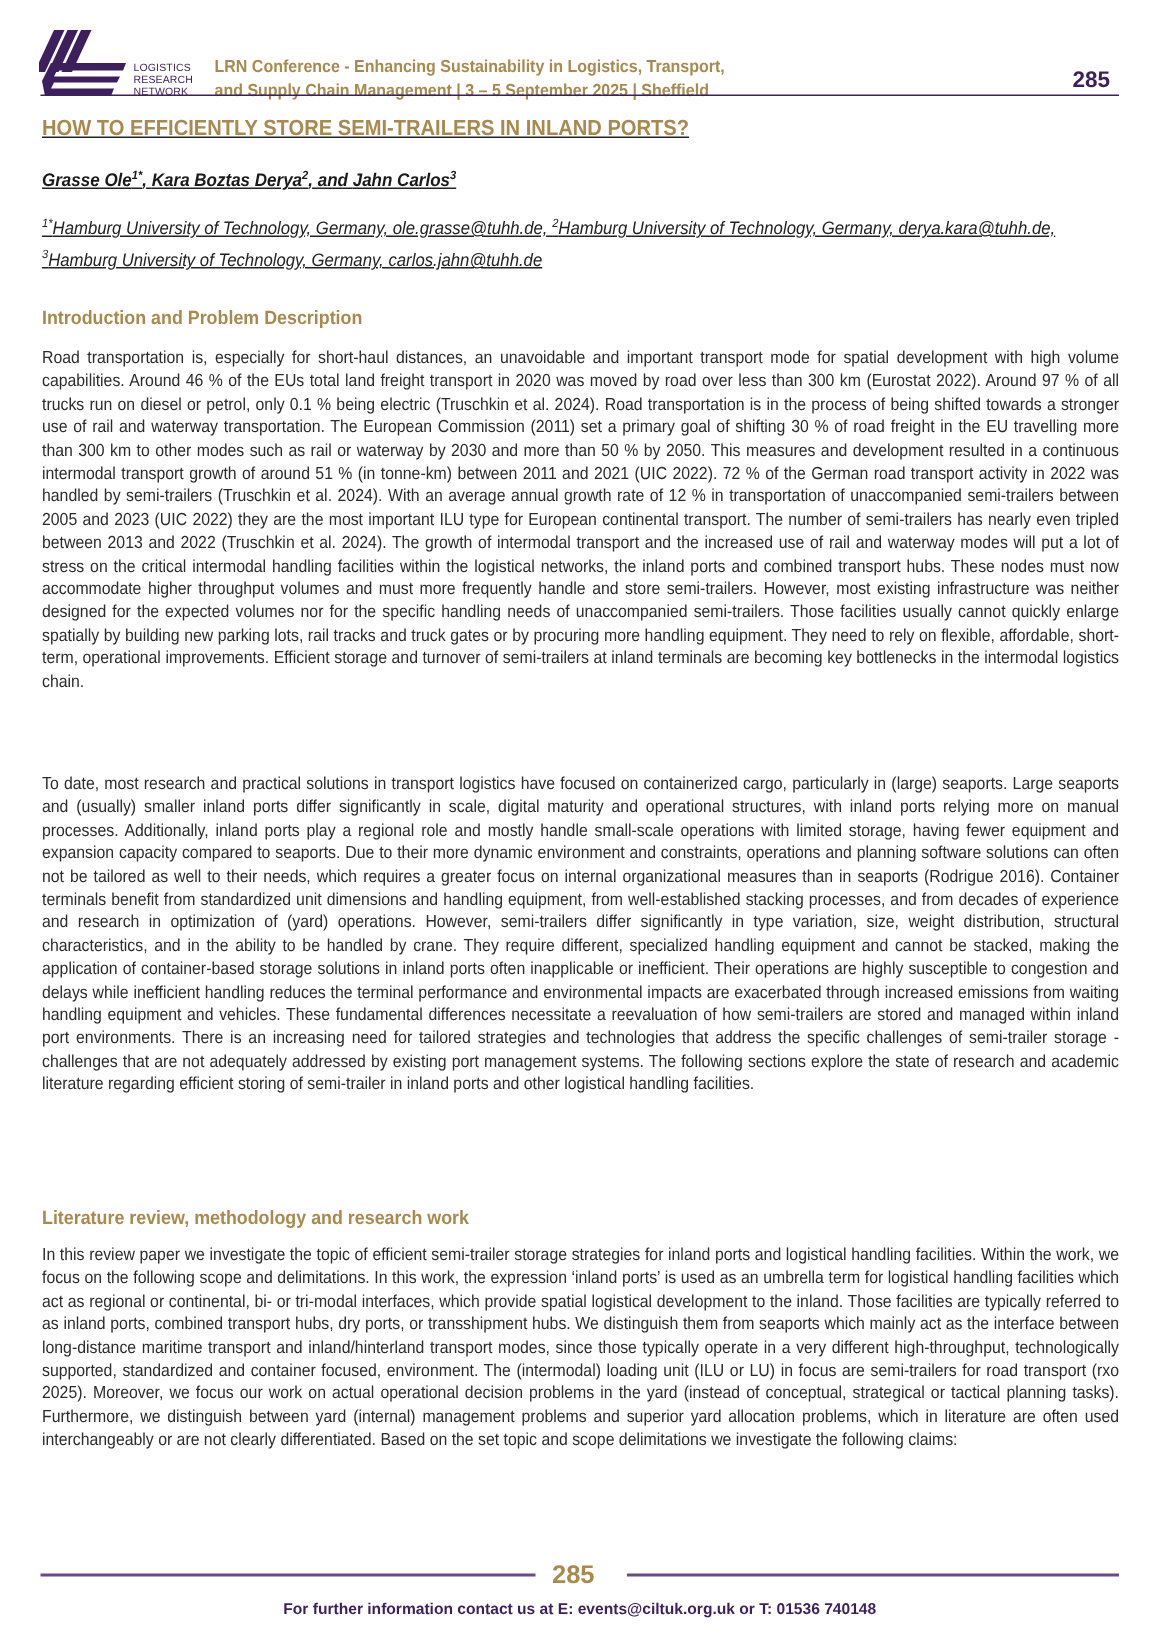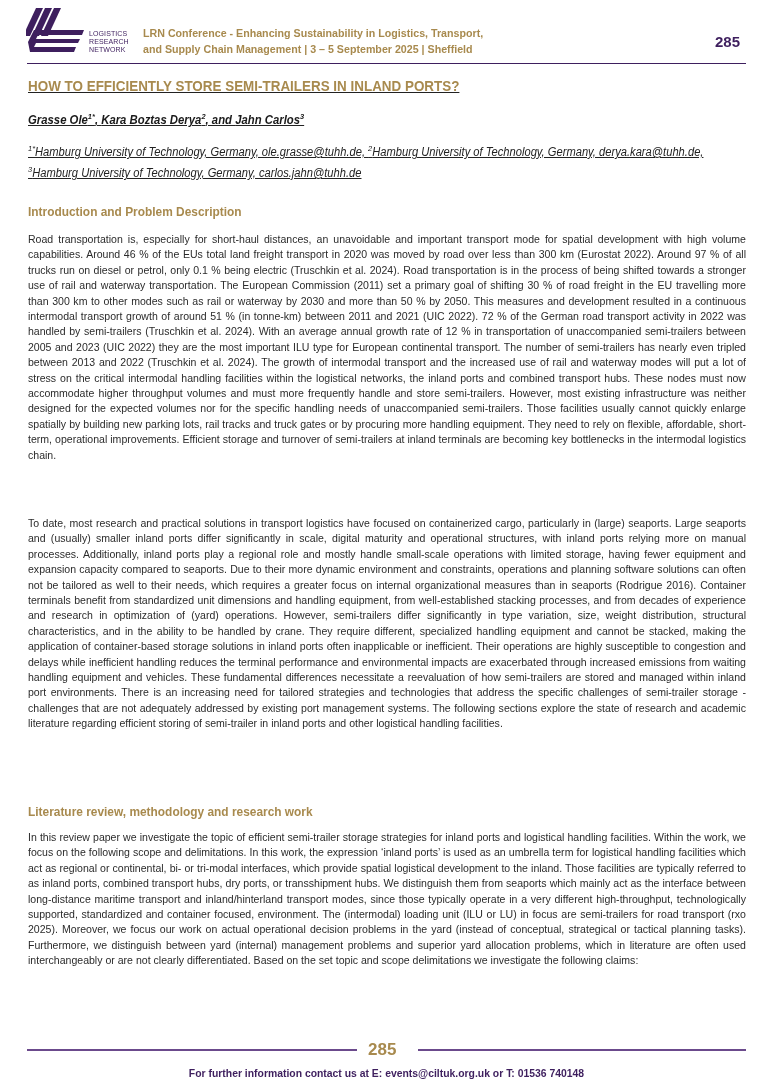--- a/index.html
+++ b/index.html
@@ -1,18 +1,18 @@
 <!DOCTYPE html>
 <html><head>
 <meta charset="utf-8">
 <style>
   html, body { margin: 0; padding: 0; background: #ffffff; }
   body { width: 773px; height: 1091px; position: relative; overflow: hidden;
          font-family: "Liberation Sans", "DejaVu Sans", sans-serif; color: #222; }
-  .header { position: absolute; left: 0; top: 0; width: 636px; height: 60px; }
+  .header { position: absolute; left: 0; top: 12px; width: 636px; height: 60px; }
   .logo { position: absolute; left: 26px; top: 8px; width: 100px; height: 48px; }
   .logo-text { position: absolute; left: 63px; top: 22px; font-size: 7px; line-height: 8px;
                color: #3e1f5e; letter-spacing: 0.1px; font-family: "Liberation Sans", sans-serif; }
   .conf { position: absolute; left: 143px; top: 25px; font-size: 11.6px; line-height: 16px;
           font-weight: bold; color: #a88a4e; transform: scaleX(0.92); transform-origin: left top; white-space: nowrap; }
   .pg-top { position: absolute; left: 715px; top: 33px; font-size: 15px; font-weight: bold; color: #3e1f5e; }
   .hr-top { position: absolute; left: 27px; top: 63px; width: 719px; height: 1px; background: #3e1f5e; }
 
   .content { position: absolute; left: 28px; top: 78px; width: 718px; text-decoration: underline; }
   .title { font-size: 14.6px; font-weight: bold; color: #a88a4e; margin: 0; height: 22px;

